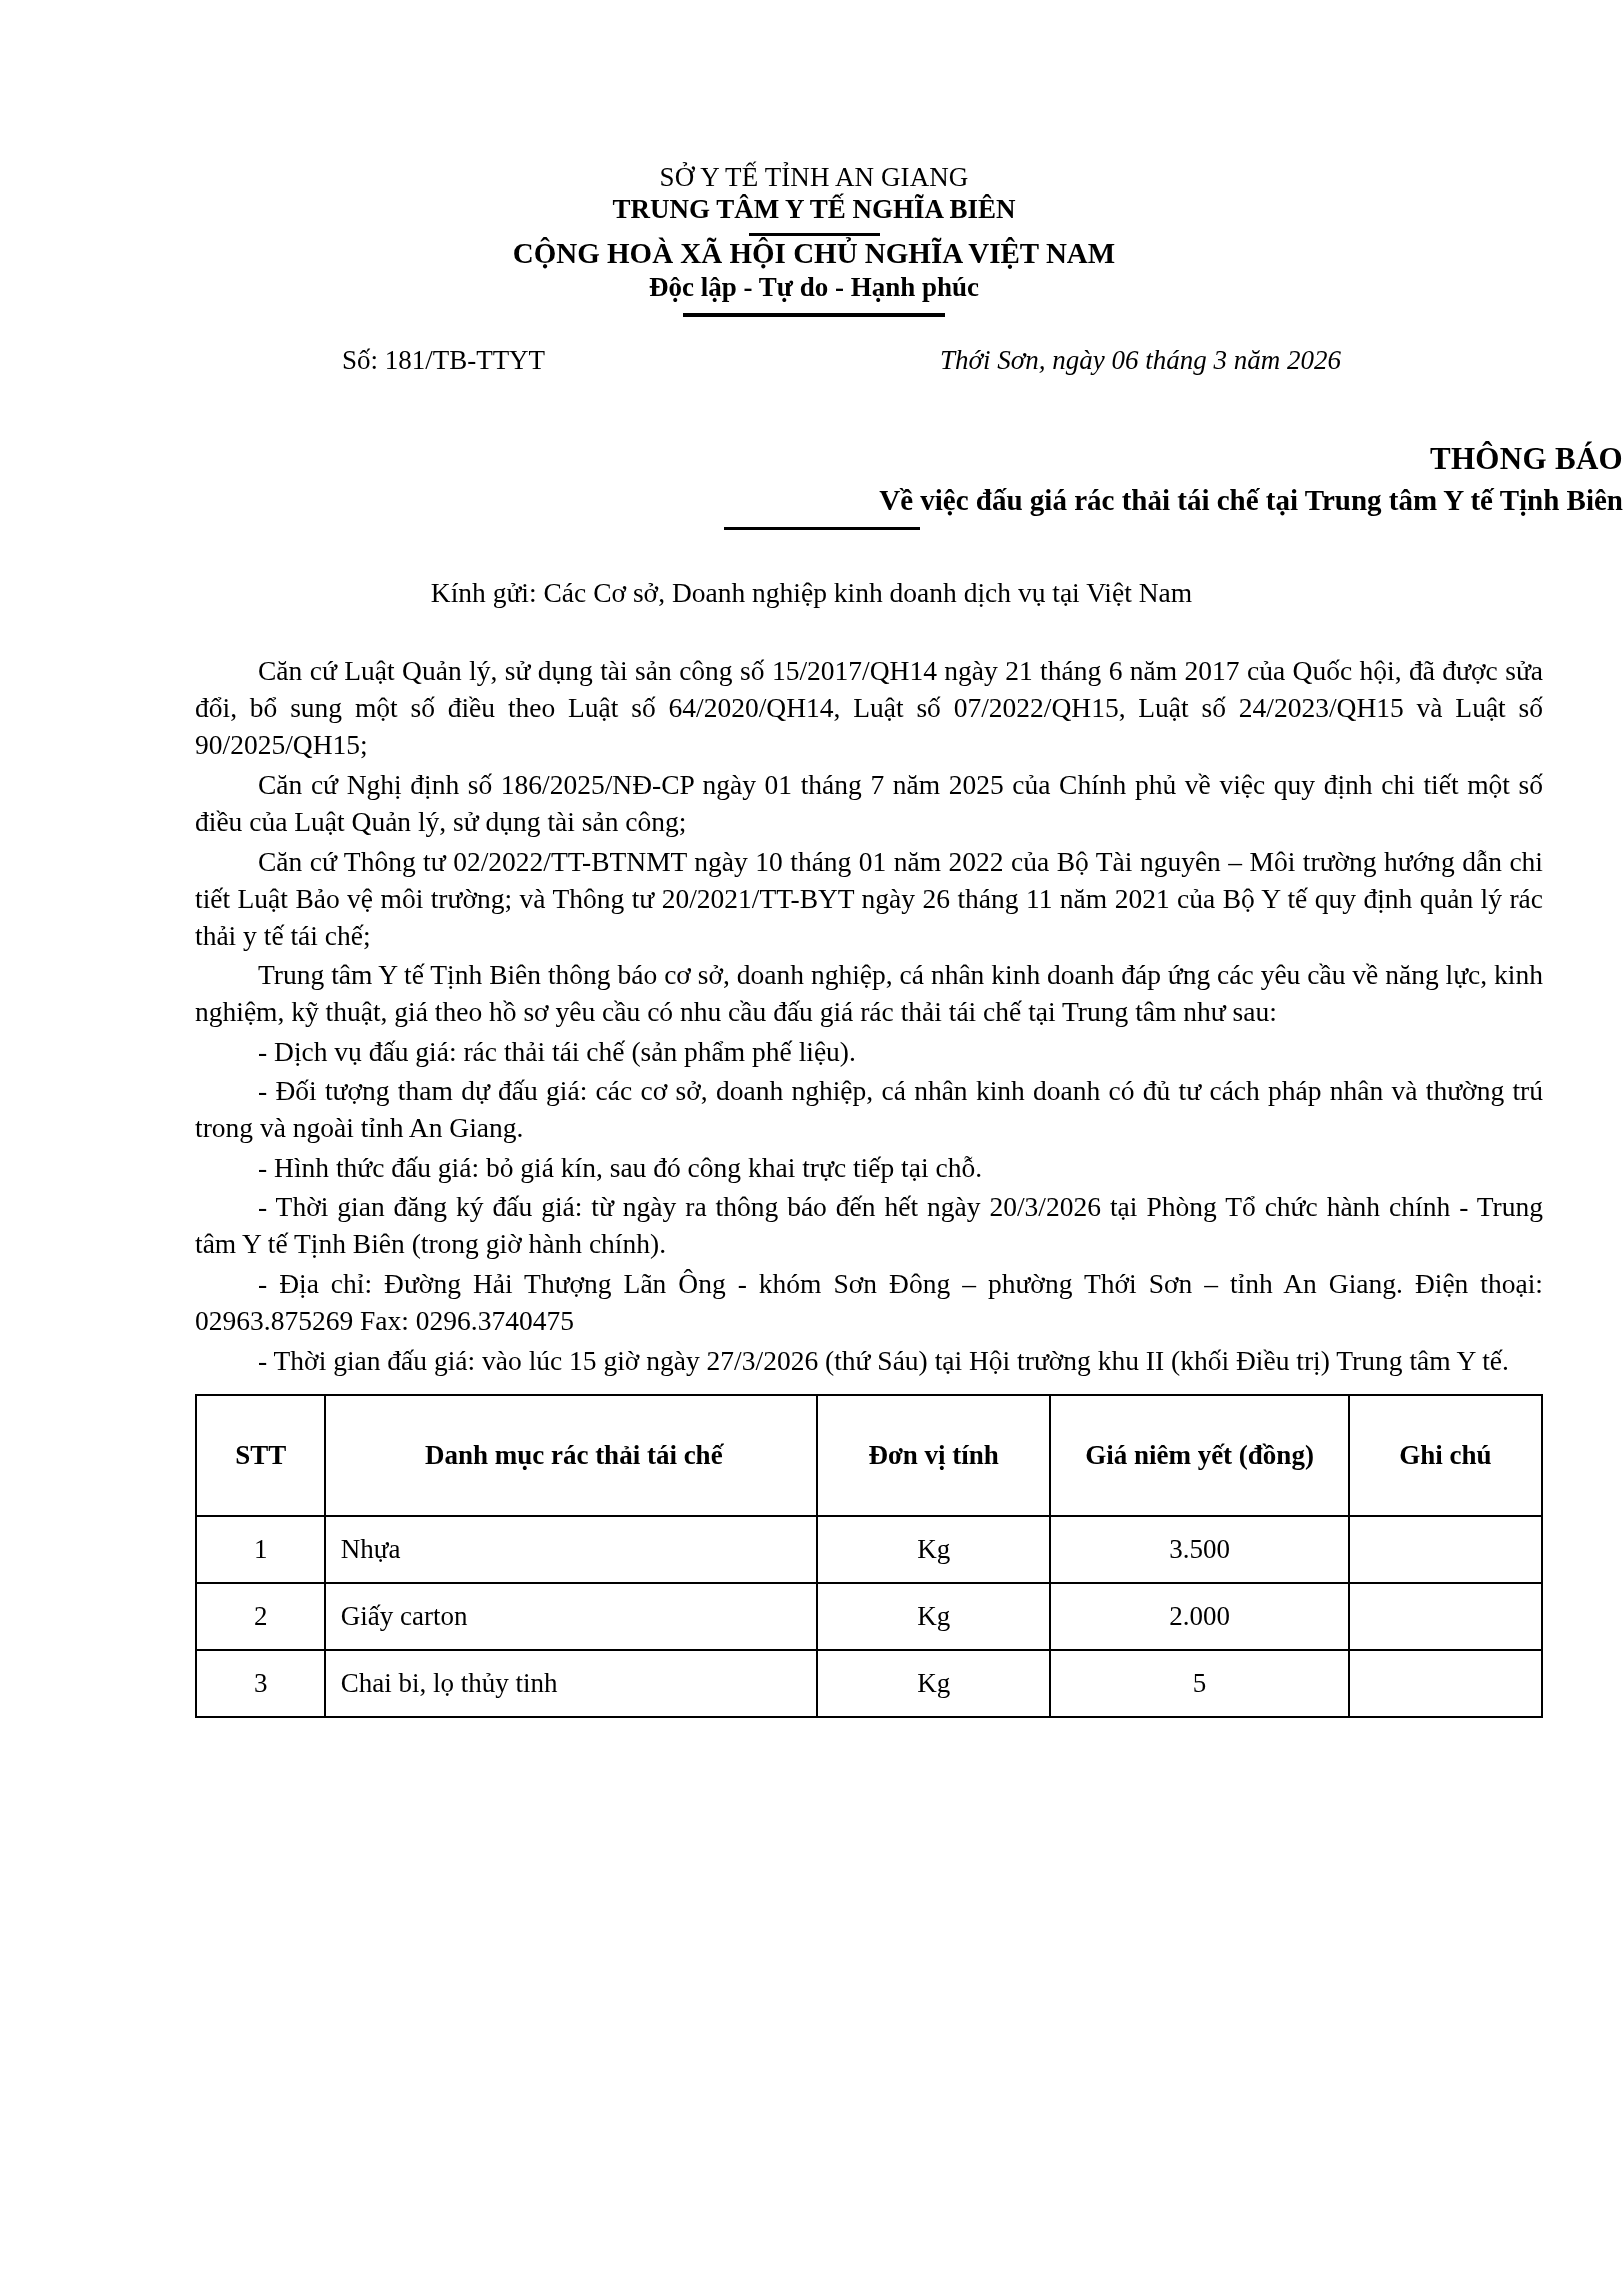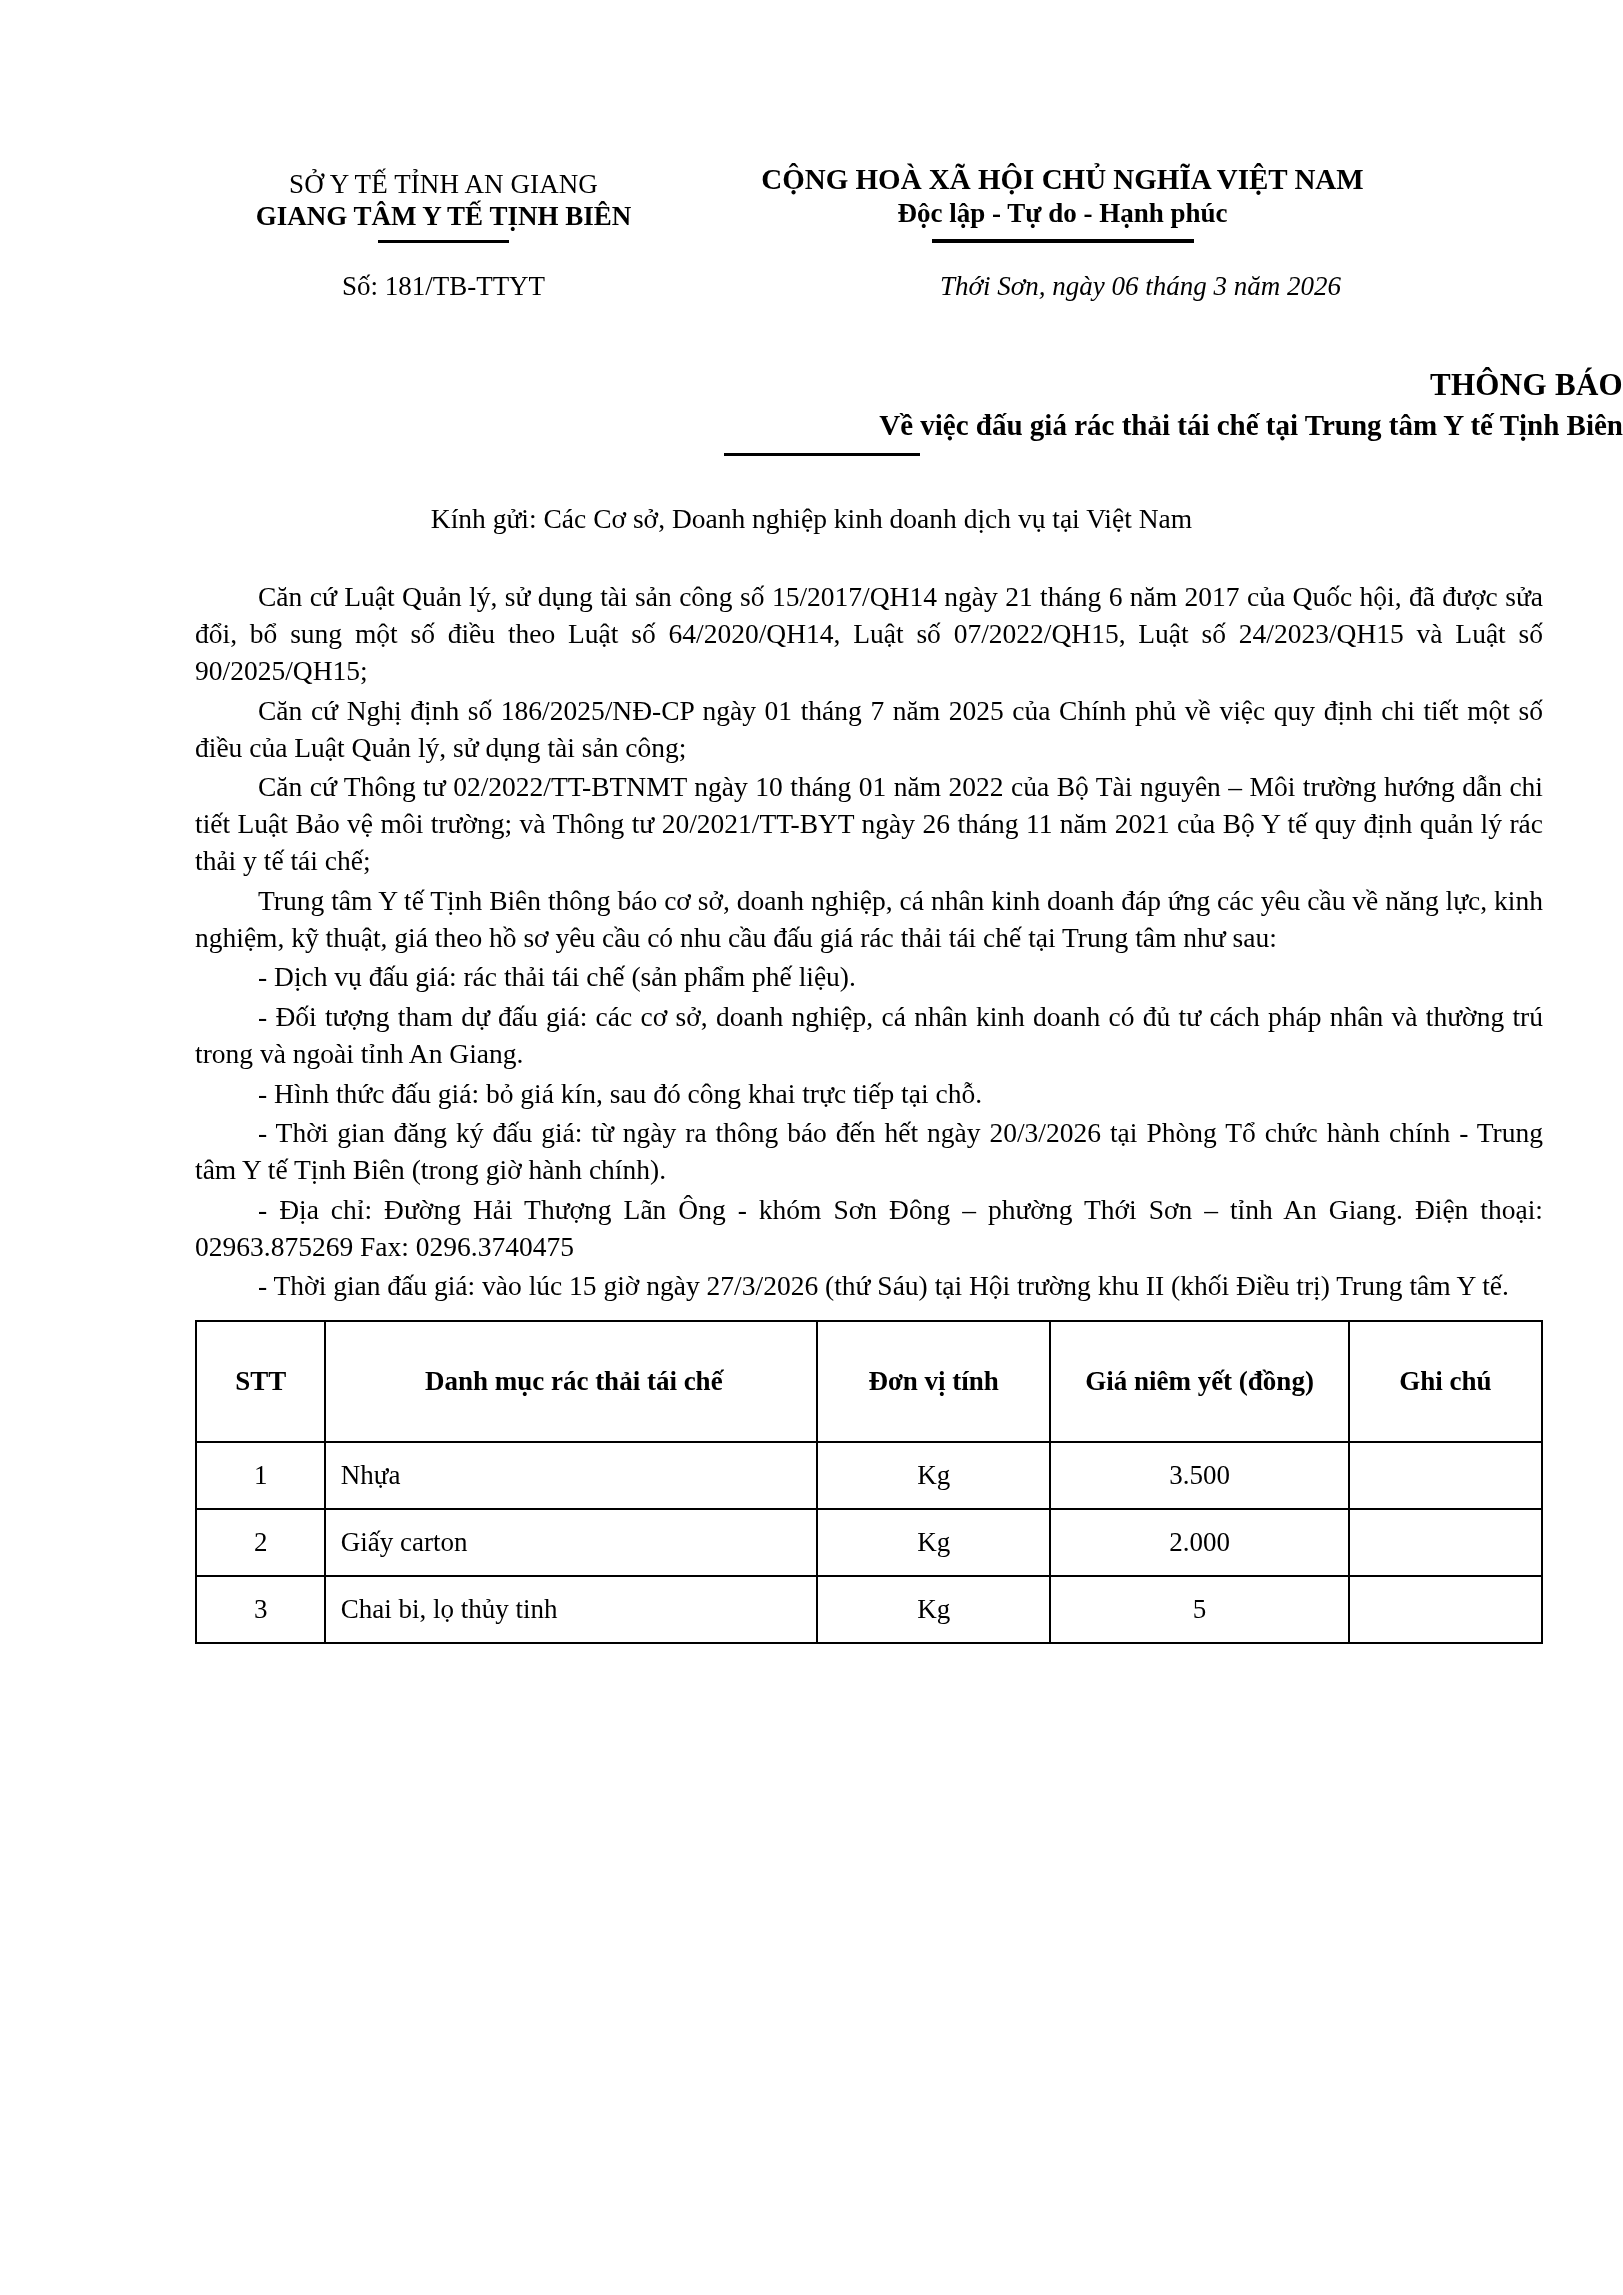--- a/index.html
+++ b/index.html
@@ -20,22 +20,22 @@
     width: 1623px;
     height: 2295px;
     box-sizing: border-box;
     padding: 0;
     overflow: hidden;
   }
 
   
   .doc-header {
     display: flex;
-    flex-direction: row;
-    align-items: flex-end;
+    flex-direction: column;
+    align-items: center;
     padding-top: 162px;
     padding-left: 195px;
     padding-right: 190px;
   }
   .hdr-left {
     width: 497px;
     text-align: center;
     position: relative;
   }
   .hdr-right {
@@ -197,21 +197,21 @@
   .col-note { width: 173px;  text-align: center; }
 </style>
 </head>
 <body>
 
 <div class="page">
 
   <div class="doc-header">
     <div class="hdr-left">
       <div class="org-line-1">SỞ Y TẾ TỈNH AN GIANG</div>
-      <div class="org-line-2">GIANG TÂM Y TẾ TỊNH BIÊN</div>
+      <div class="org-line-2">TRUNG TÂM Y TẾ NGHĨA BIÊN</div>
       <div class="rule-short"></div>
     </div>
     <div class="hdr-right">
       <div class="nation-line-1">CỘNG HOÀ XÃ HỘI CHỦ NGHĨA VIỆT NAM</div>
       <div class="nation-line-2">Độc lập - Tự do - Hạnh phúc</div>
       <div class="rule-medium"></div>
     </div>
   </div>
 
   <div class="ref-row">

